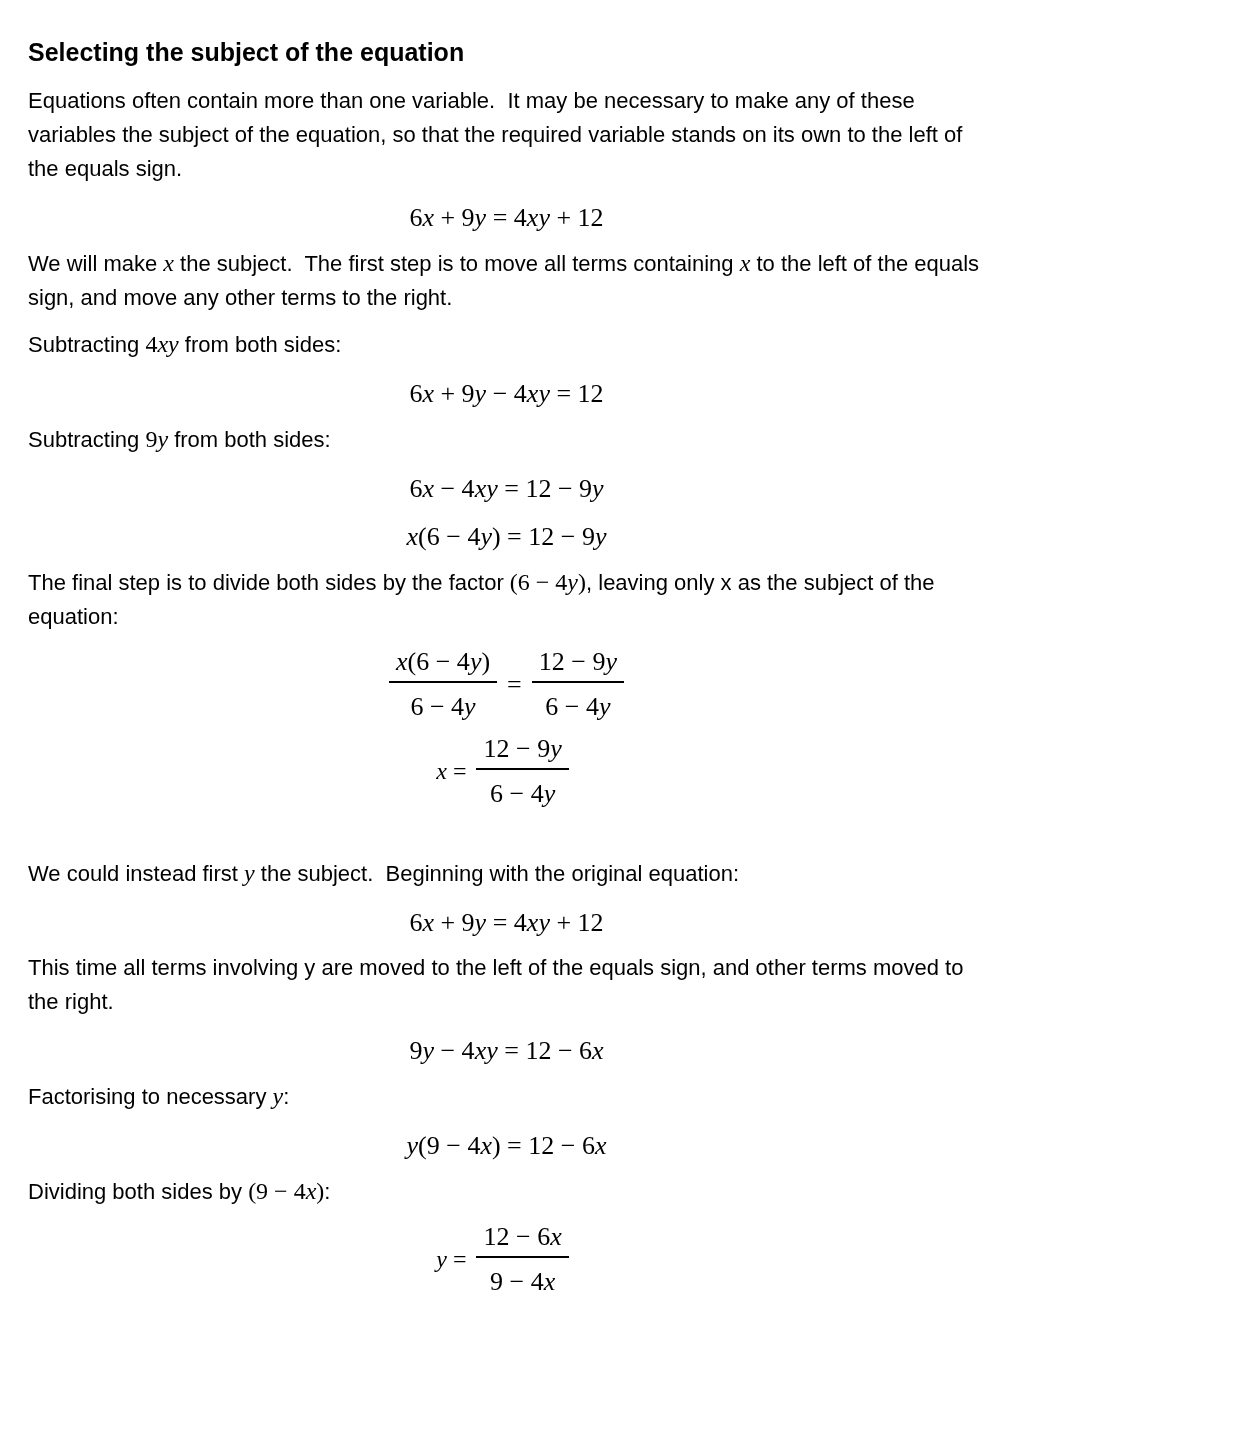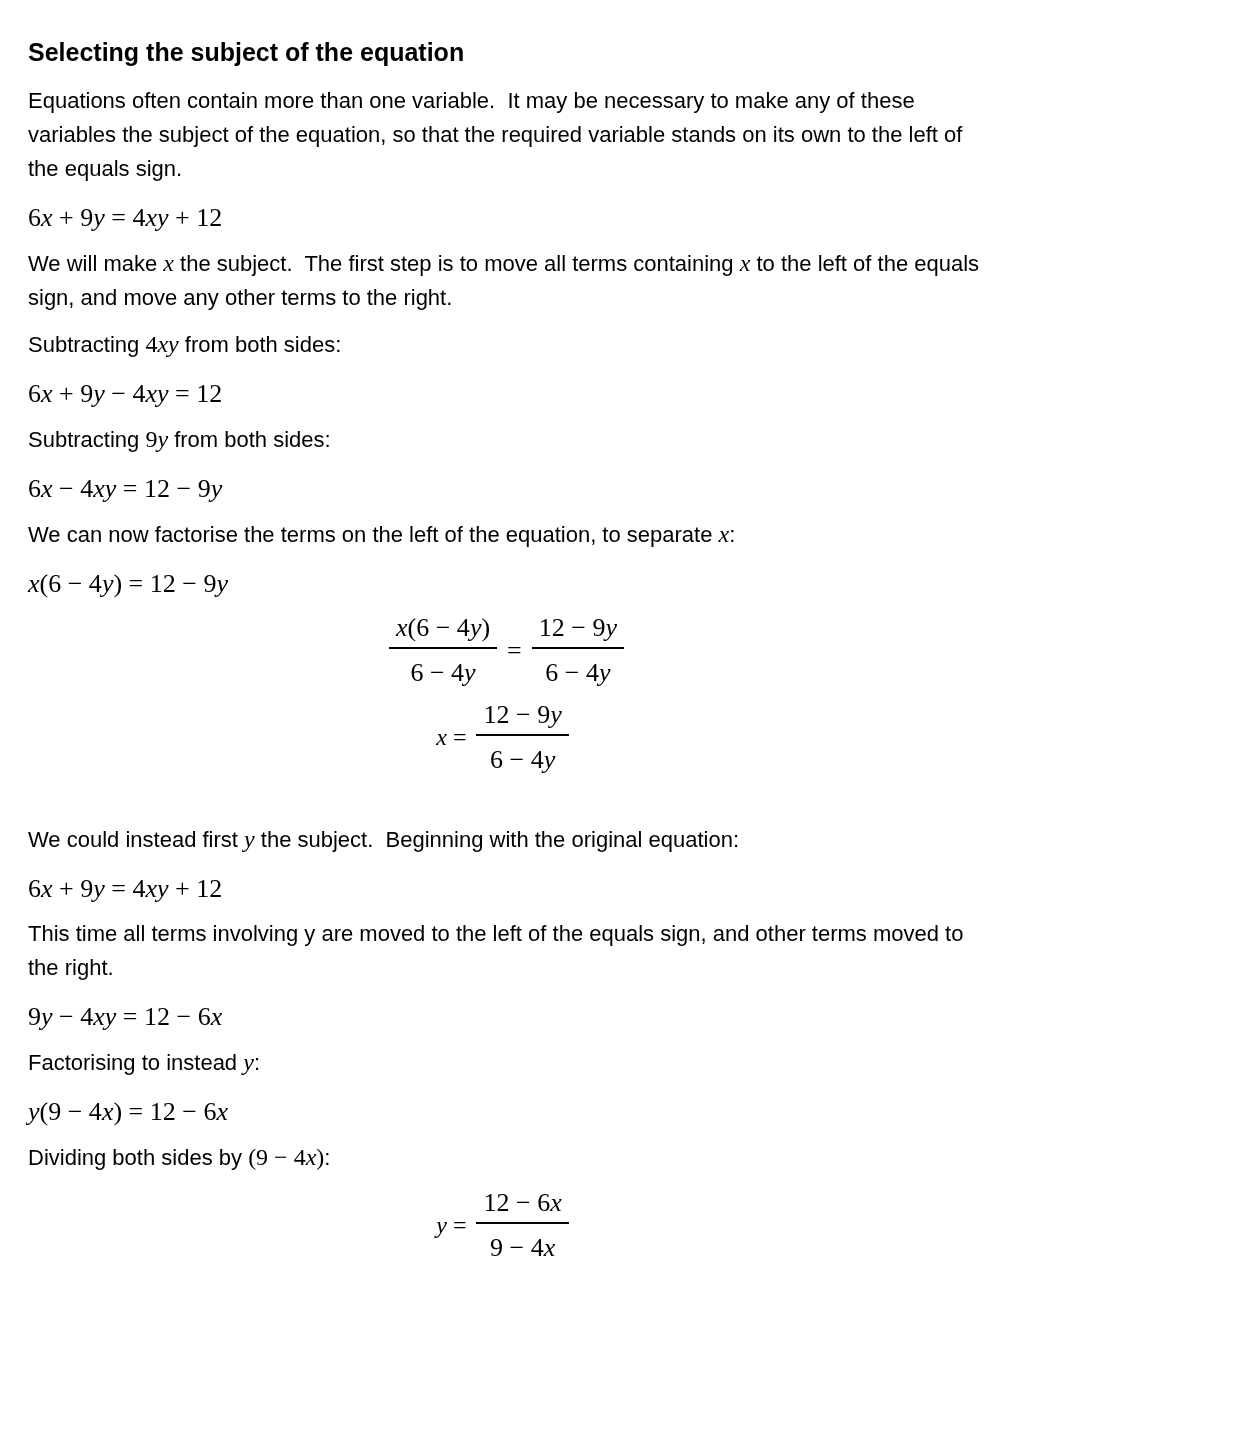--- a/index.html
+++ b/index.html
@@ -28,21 +28,21 @@
   .m {
     font-family: "Liberation Serif", serif;
     font-size: 24px;
   }
   i.mv { font-style: italic; }
   
   .eqline {
     font-family: "Liberation Serif", serif;
     font-size: 26px;
     line-height: 40px;
-    text-align: left;
+    text-align: center;
     margin: 2px 0 8px 0;
   }
   .fracline {
     display: flex;
     justify-content: center;
     align-items: center;
     font-family: "Liberation Serif", serif;
     font-size: 26px;
     margin: 6px 0 10px 0;
   }
@@ -83,24 +83,24 @@
   <p class="para"><span>We will make </span><span class="m"><i class="mv">x</i></span><span> the subject.  The first step is to move all terms containing </span><span class="m"><i class="mv">x</i></span><span> to the left of the equals sign, and move any other terms to the right.</span></p>
 
   <p class="para"><span>Subtracting </span><span class="m">4<i class="mv">x</i><i class="mv">y</i></span><span> from both sides:</span></p>
 
   <div class="eqline">6<i class="mv">x</i> + 9<i class="mv">y</i> − 4<i class="mv">x</i><i class="mv">y</i> = 12</div>
 
   <p class="para"><span>Subtracting </span><span class="m">9<i class="mv">y</i></span><span> from both sides:</span></p>
 
   <div class="eqline">6<i class="mv">x</i> − 4<i class="mv">x</i><i class="mv">y</i> = 12 − 9<i class="mv">y</i></div>
 
-  <p class="para"><span>We can now factorise the terms on the left of the equation, to separate </span><span class="m"><i class="mv">x</i></span><span>:</span></p>
 
   <div class="eqline"><i class="mv">x</i>(6 − 4<i class="mv">y</i>) = 12 − 9<i class="mv">y</i></div>
 
+  <p class="para"><span>The final step is to divide both sides by the factor </span><span class="m">(6 − 4<i class="mv">y</i>)</span><span>, leaving only x as the subject of the equation:</span></p>
 
   <div class="fracline">
     <span class="frac">
       <span class="fnum"><i class="mv">x</i>(6 − 4<i class="mv">y</i>)</span>
       <span class="fden">6 − 4<i class="mv">y</i></span>
     </span>
     <span class="eqsign">=</span>
     <span class="frac">
       <span class="fnum">12 − 9<i class="mv">y</i></span>
       <span class="fden">6 − 4<i class="mv">y</i></span>
@@ -118,21 +118,21 @@
 
   <p class="para section-gap"><span>We could instead first </span><span class="m"><i class="mv">y</i></span><span> the subject.  Beginning with the original equation:</span></p>
 
   <div class="eqline">6<i class="mv">x</i> + 9<i class="mv">y</i> = 4<i class="mv">x</i><i class="mv">y</i> + 12</div>
 
   <p class="para"><span>This time all terms involving y are moved to the left of the equals sign, and other terms moved to the right.</span></p>
 
 
   <div class="eqline">9<i class="mv">y</i> − 4<i class="mv">x</i><i class="mv">y</i> = 12 − 6<i class="mv">x</i></div>
 
-  <p class="para"><span>Factorising to instead </span><span class="m"><i class="mv">y</i></span><span>:</span></p>
+  <p class="para"><span>Factorising to necessary </span><span class="m"><i class="mv">y</i></span><span>:</span></p>
 
   <div class="eqline"><i class="mv">y</i>(9 − 4<i class="mv">x</i>) = 12 − 6<i class="mv">x</i></div>
 
   <p class="para"><span>Dividing both sides by </span><span class="m">(9 − 4<i class="mv">x</i>)</span><span>:</span></p>
 
   <div class="fracline">
     <span class="m lhs"><i class="mv">y</i> =</span>
     <span class="frac">
       <span class="fnum">12 − 6<i class="mv">x</i></span>
       <span class="fden">9 − 4<i class="mv">x</i></span>

